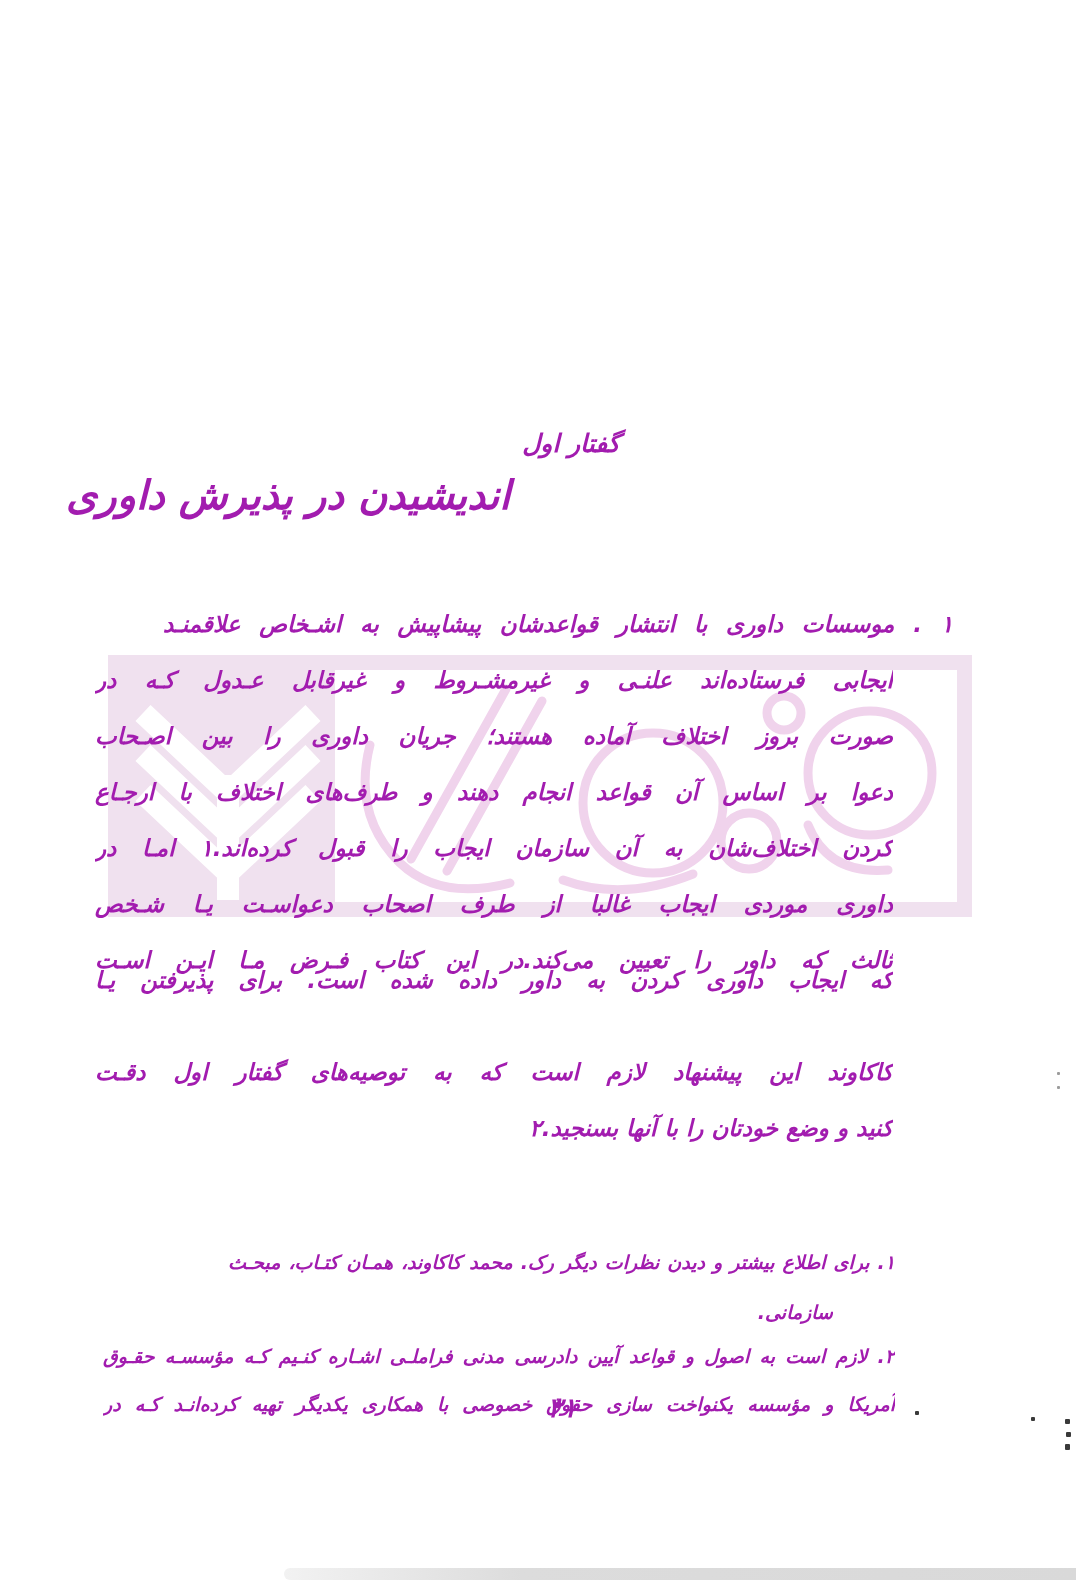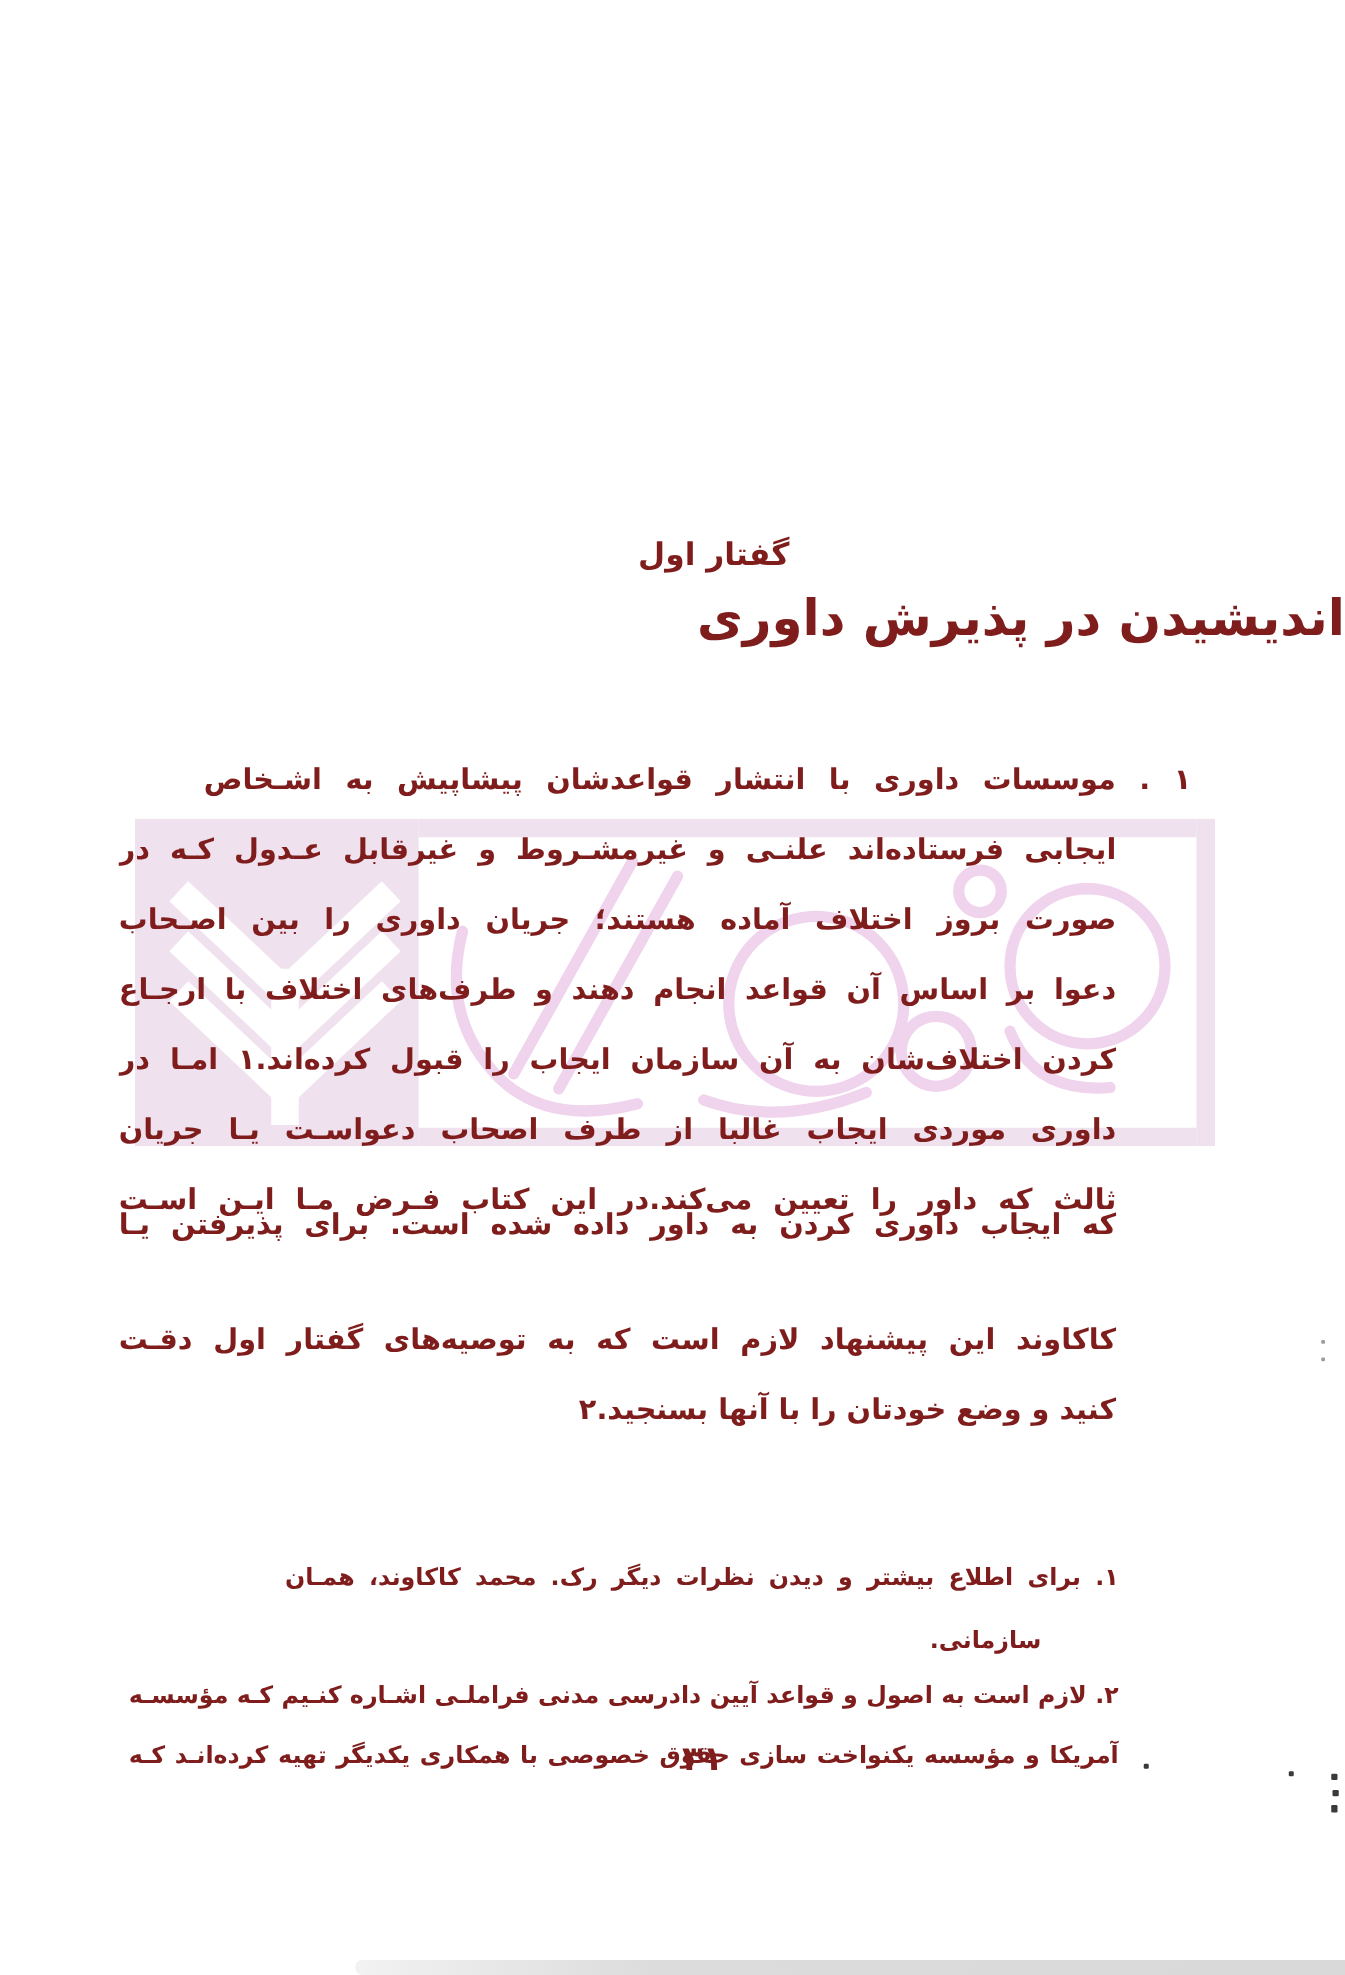--- a/index.html
+++ b/index.html
@@ -3,28 +3,28 @@
 <meta charset="utf-8">
 <style>
   html,body{margin:0;padding:0;}
   body{
     width:1076px;height:1580px;position:relative;
     background:#ffffff;
     font-family:"DejaVu Sans", sans-serif;
     overflow:hidden;
   }
   .abs{position:absolute;}
-  .txt{color:#7f1d1d;direction:rtl;}
+  .txt{color:#a21caf;direction:rtl;font-style:italic;}
   .heading{
     top:424px;left:66px;width:1010px;height:40px;
     text-align:center;font-size:25px;font-weight:bold;line-height:40px;
   }
   .title{
     top:466px;left:66px;width:1010px;height:58px;
-    text-align:right;font-size:40px;font-weight:bold;line-height:58px;
+    text-align:left;font-size:40px;font-weight:bold;line-height:58px;
   }
   .bline{
     height:56px;line-height:56px;font-size:23px;font-weight:bold;
     text-align:justify;text-align-last:justify;overflow:hidden;
   }
   .bline.lastline{text-align:center;text-align-last:right;}
   .fnline{
     height:48px;line-height:48px;font-size:19px;font-weight:bold;
     text-align:justify;text-align-last:justify;overflow:hidden;
   }
@@ -75,21 +75,21 @@
 
 <div class="abs txt heading">گفتار اول</div>
 
 <div class="abs txt title">اندیشیدن در پذیرش داوری</div>
 
 <div class="abs txt bline" style="top:596px;left:163px;width:790px;">۱ .  موسسات داوری با انتشار قواعدشان پیشاپیش به اشـخاص علاقمنـد</div>
 <div class="abs txt bline" style="top:652px;left:95px;width:798px;">ایجابی فرستاده‌اند علنـی و غیرمشـروط و غیرقابل عـدول کـه در</div>
 <div class="abs txt bline" style="top:708px;left:95px;width:798px;">صورت بروز اختلاف آماده هستند؛ جریان داوری را بین اصـحاب</div>
 <div class="abs txt bline" style="top:764px;left:95px;width:798px;">دعوا بر اساس آن قواعد انجام دهند و طرف‌های اختلاف با ارجـاع</div>
 <div class="abs txt bline" style="top:820px;left:95px;width:798px;">کردن اختلاف‌شان به آن سازمان ایجاب را قبول کرده‌اند.۱ امـا در</div>
-<div class="abs txt bline" style="top:876px;left:95px;width:798px;">داوری موردی ایجاب غالبا از طرف اصحاب دعواسـت یـا جریان</div>
+<div class="abs txt bline" style="top:876px;left:95px;width:798px;">داوری موردی ایجاب غالبا از طرف اصحاب دعواسـت یـا شـخص</div>
 <div class="abs txt bline" style="top:932px;left:95px;width:798px;">ثالث که داور را تعیین می‌کند.در این کتاب فـرض مـا ایـن اسـت</div>
 <div class="abs txt bline" style="top:952px;left:95px;width:798px;">که ایجاب داوری کردن به داور داده شده است. برای پذیرفتن یـا</div>
 <div class="abs txt bline" style="top:1044px;left:95px;width:798px;">کاکاوند این پیشنهاد لازم است که به توصیه‌های گفتار اول دقـت</div>
 <div class="abs txt bline lastline" style="top:1100px;left:95px;width:798px;">کنید و وضع خودتان را با آنها بسنجید.۲</div>
 
 <div class="abs txt fnline" style="top:1238px;left:228px;width:667px;">۱. برای اطلاع بیشتر و دیدن نظرات دیگر رک. محمد کاکاوند، همـان کتـاب، مبحـث داوری</div>
 <div class="abs txt fnline fnshort" style="top:1288px;left:228px;width:605px;text-align:right;">سازمانی.</div>
 
 <div class="abs txt fnline" style="top:1332px;left:103px;width:792px;">۲. لازم است به اصول و قواعد آیین دادرسی مدنی فراملـی اشـاره کنـیم کـه مؤسسـه حقـوق</div>
 <div class="abs txt fnline" style="top:1380px;left:103px;width:792px;">آمریکا و مؤسسه یکنواخت سازی حقوق خصوصی با همکاری یکدیگر تهیه کرده‌انـد کـه در</div>

